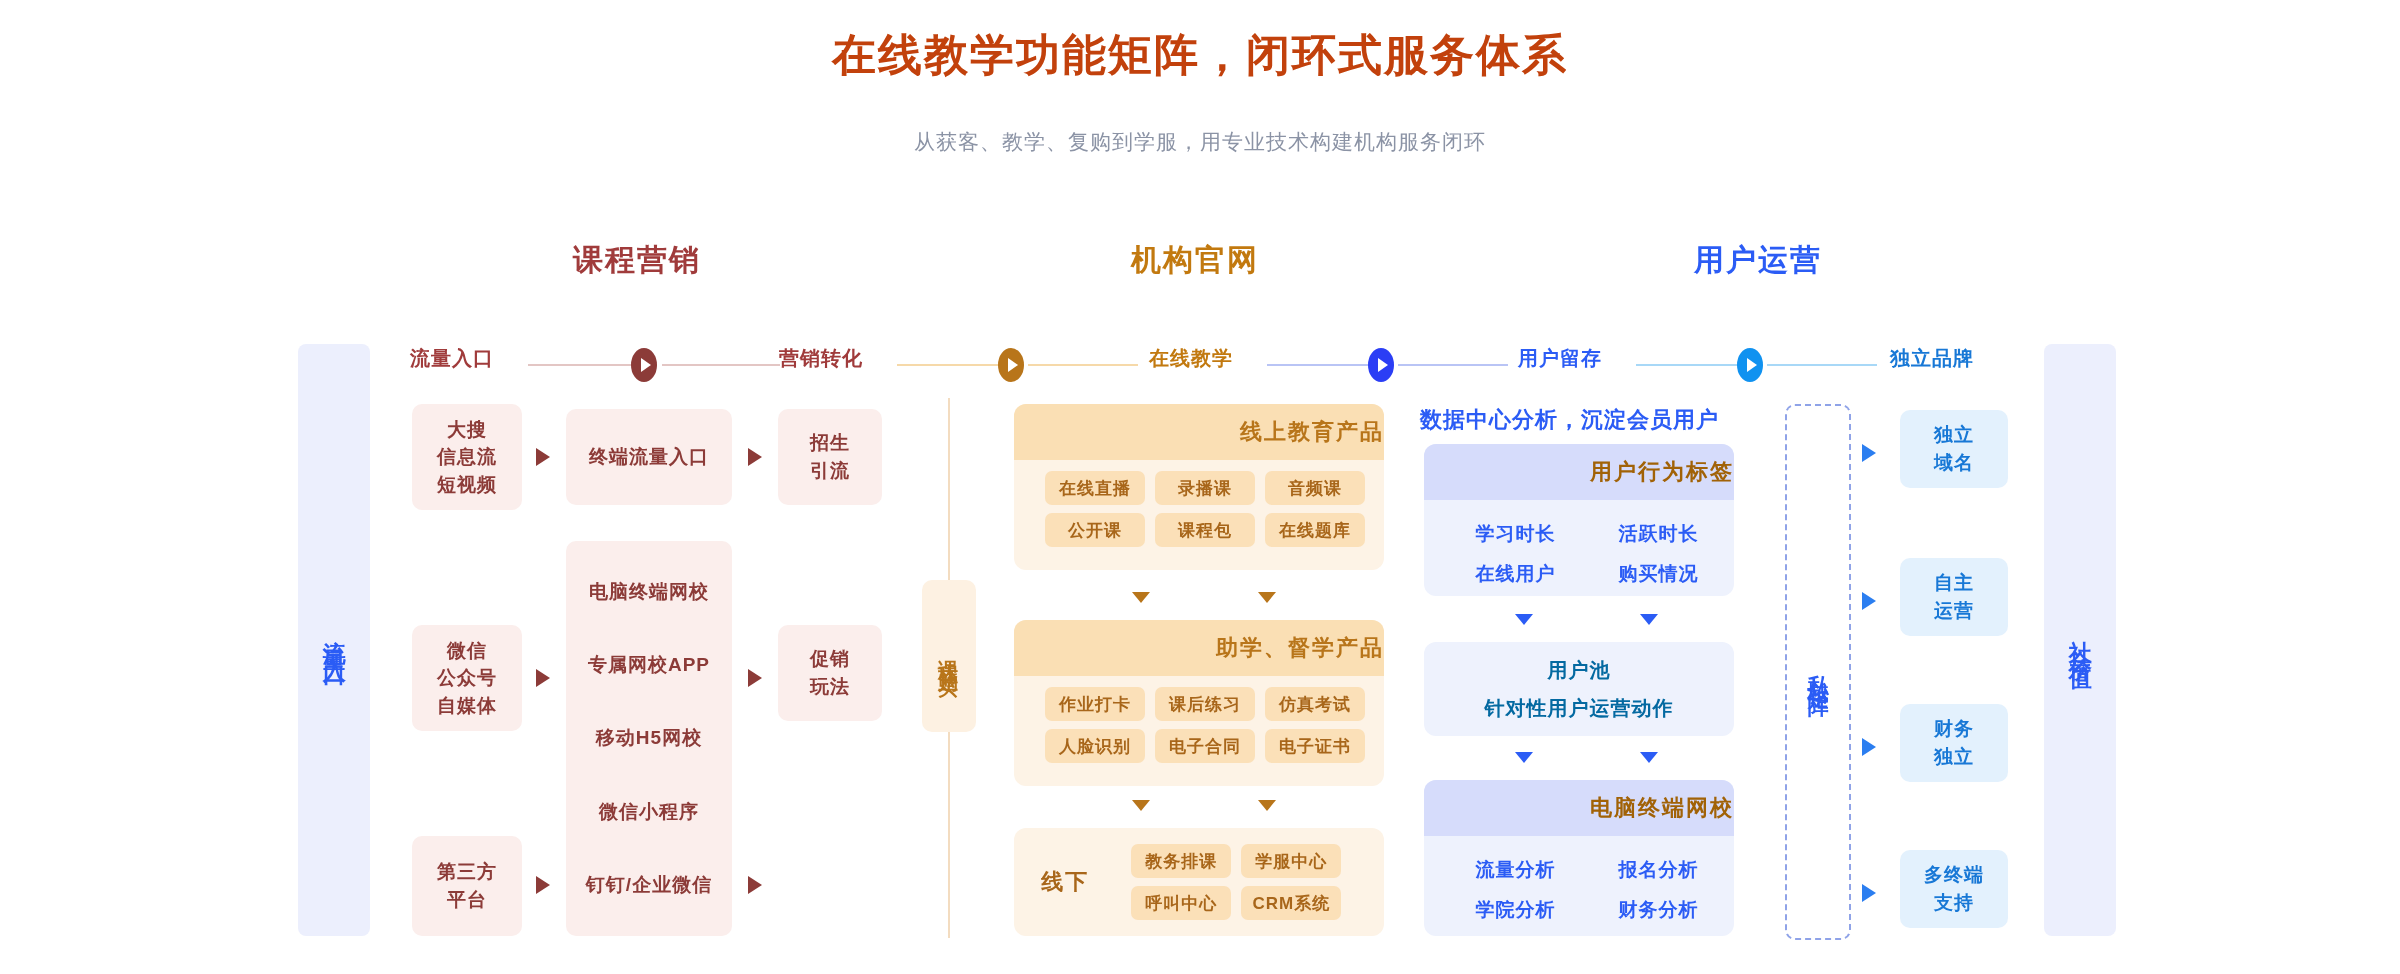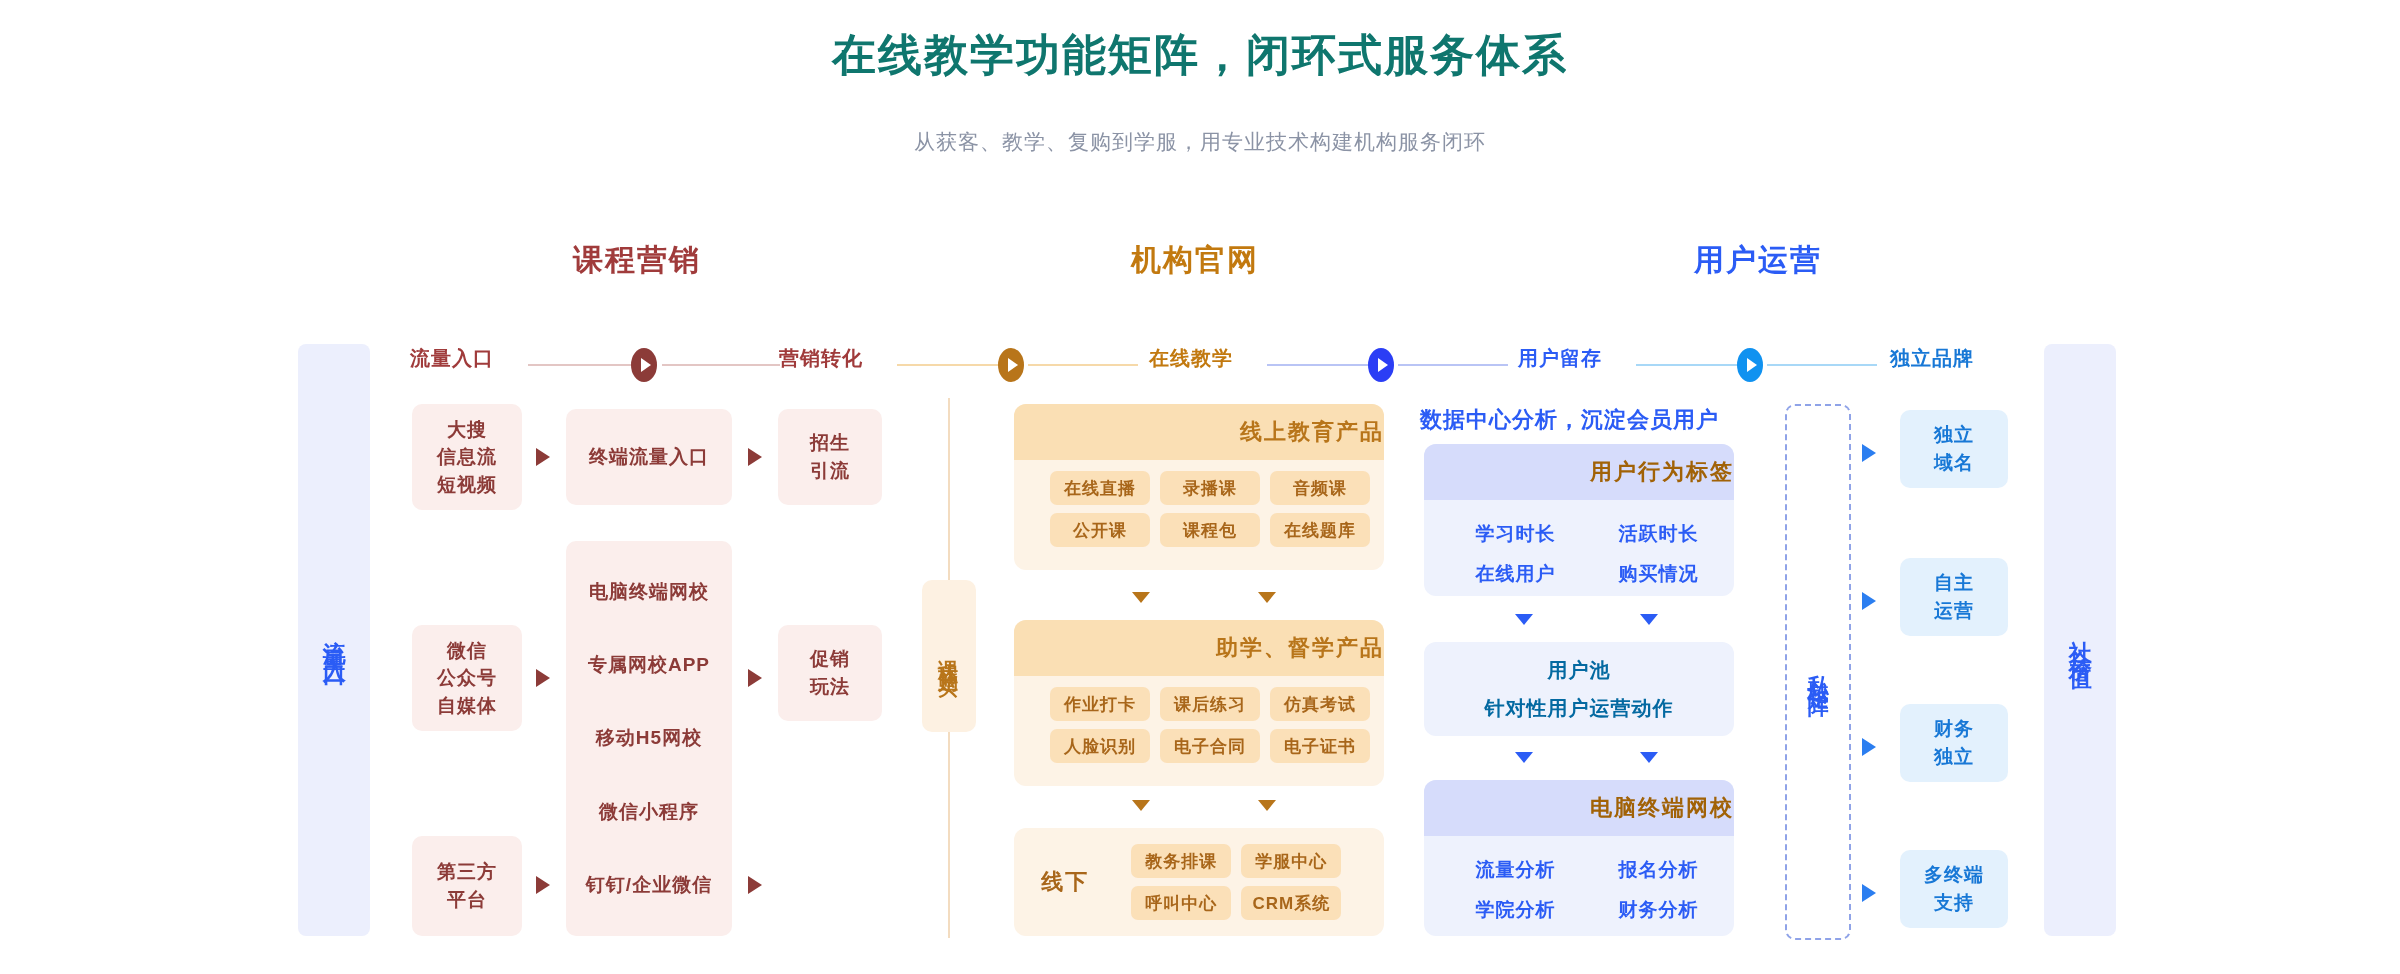--- a/index.html
+++ b/index.html
@@ -8,21 +8,21 @@
     background:#ffffff;
     font-family:"Liberation Sans","DejaVu Sans",sans-serif;
     overflow:hidden;
     position:relative;
   }
   .canvas{position:relative;width:2400px;height:974px;}
 
   
   .page-title{
     position:absolute;left:0;top:26px;width:2400px;text-align:center;
-    font-size:44px;font-weight:bold;color:#0f766e;letter-spacing:2px;
+    font-size:44px;font-weight:bold;color:#c2410c;letter-spacing:2px;
   }
   .page-subtitle{
     position:absolute;left:0;top:128px;width:2400px;text-align:center;
     font-size:21px;color:#8b93a5;letter-spacing:1px;
   }
 
   
   .sec-head{position:absolute;font-size:30px;font-weight:bold;letter-spacing:2px;top:240px;}
   .sec-marketing{left:573px;color:#a03b3b;}
   .sec-website{left:1131px;color:#c2790f;}
@@ -80,21 +80,21 @@
     font-size:20px;font-weight:bold;color:#b8751a;
     writing-mode:vertical-rl;letter-spacing:6px;
   }
 
   
   .opanel{position:absolute;background:#fdf3e6;border-radius:12px;overflow:hidden;}
   .opanel .ohead{
     background:#fadfb4;color:#b8751a;font-size:22px;font-weight:bold;letter-spacing:2px;
     text-align:right;padding:13px 0;
   }
-  .otags{display:flex;flex-wrap:wrap;padding:11px 14px 13px 26px;gap:8px 10px;justify-content:flex-end;}
+  .otags{display:flex;flex-wrap:wrap;padding:11px 14px 13px 26px;gap:8px 10px;justify-content:center;}
   .otag{
     background:#fbe0b8;color:#a8661a;border-radius:7px;
     font-size:17px;font-weight:bold;letter-spacing:1px;
     display:flex;align-items:center;justify-content:center;
     width:100px;height:34px;
   }
   .chev{position:absolute;width:0;height:0;
     border-left:9px solid transparent;border-right:9px solid transparent;
     border-top:11px solid #b8751a;}
 

